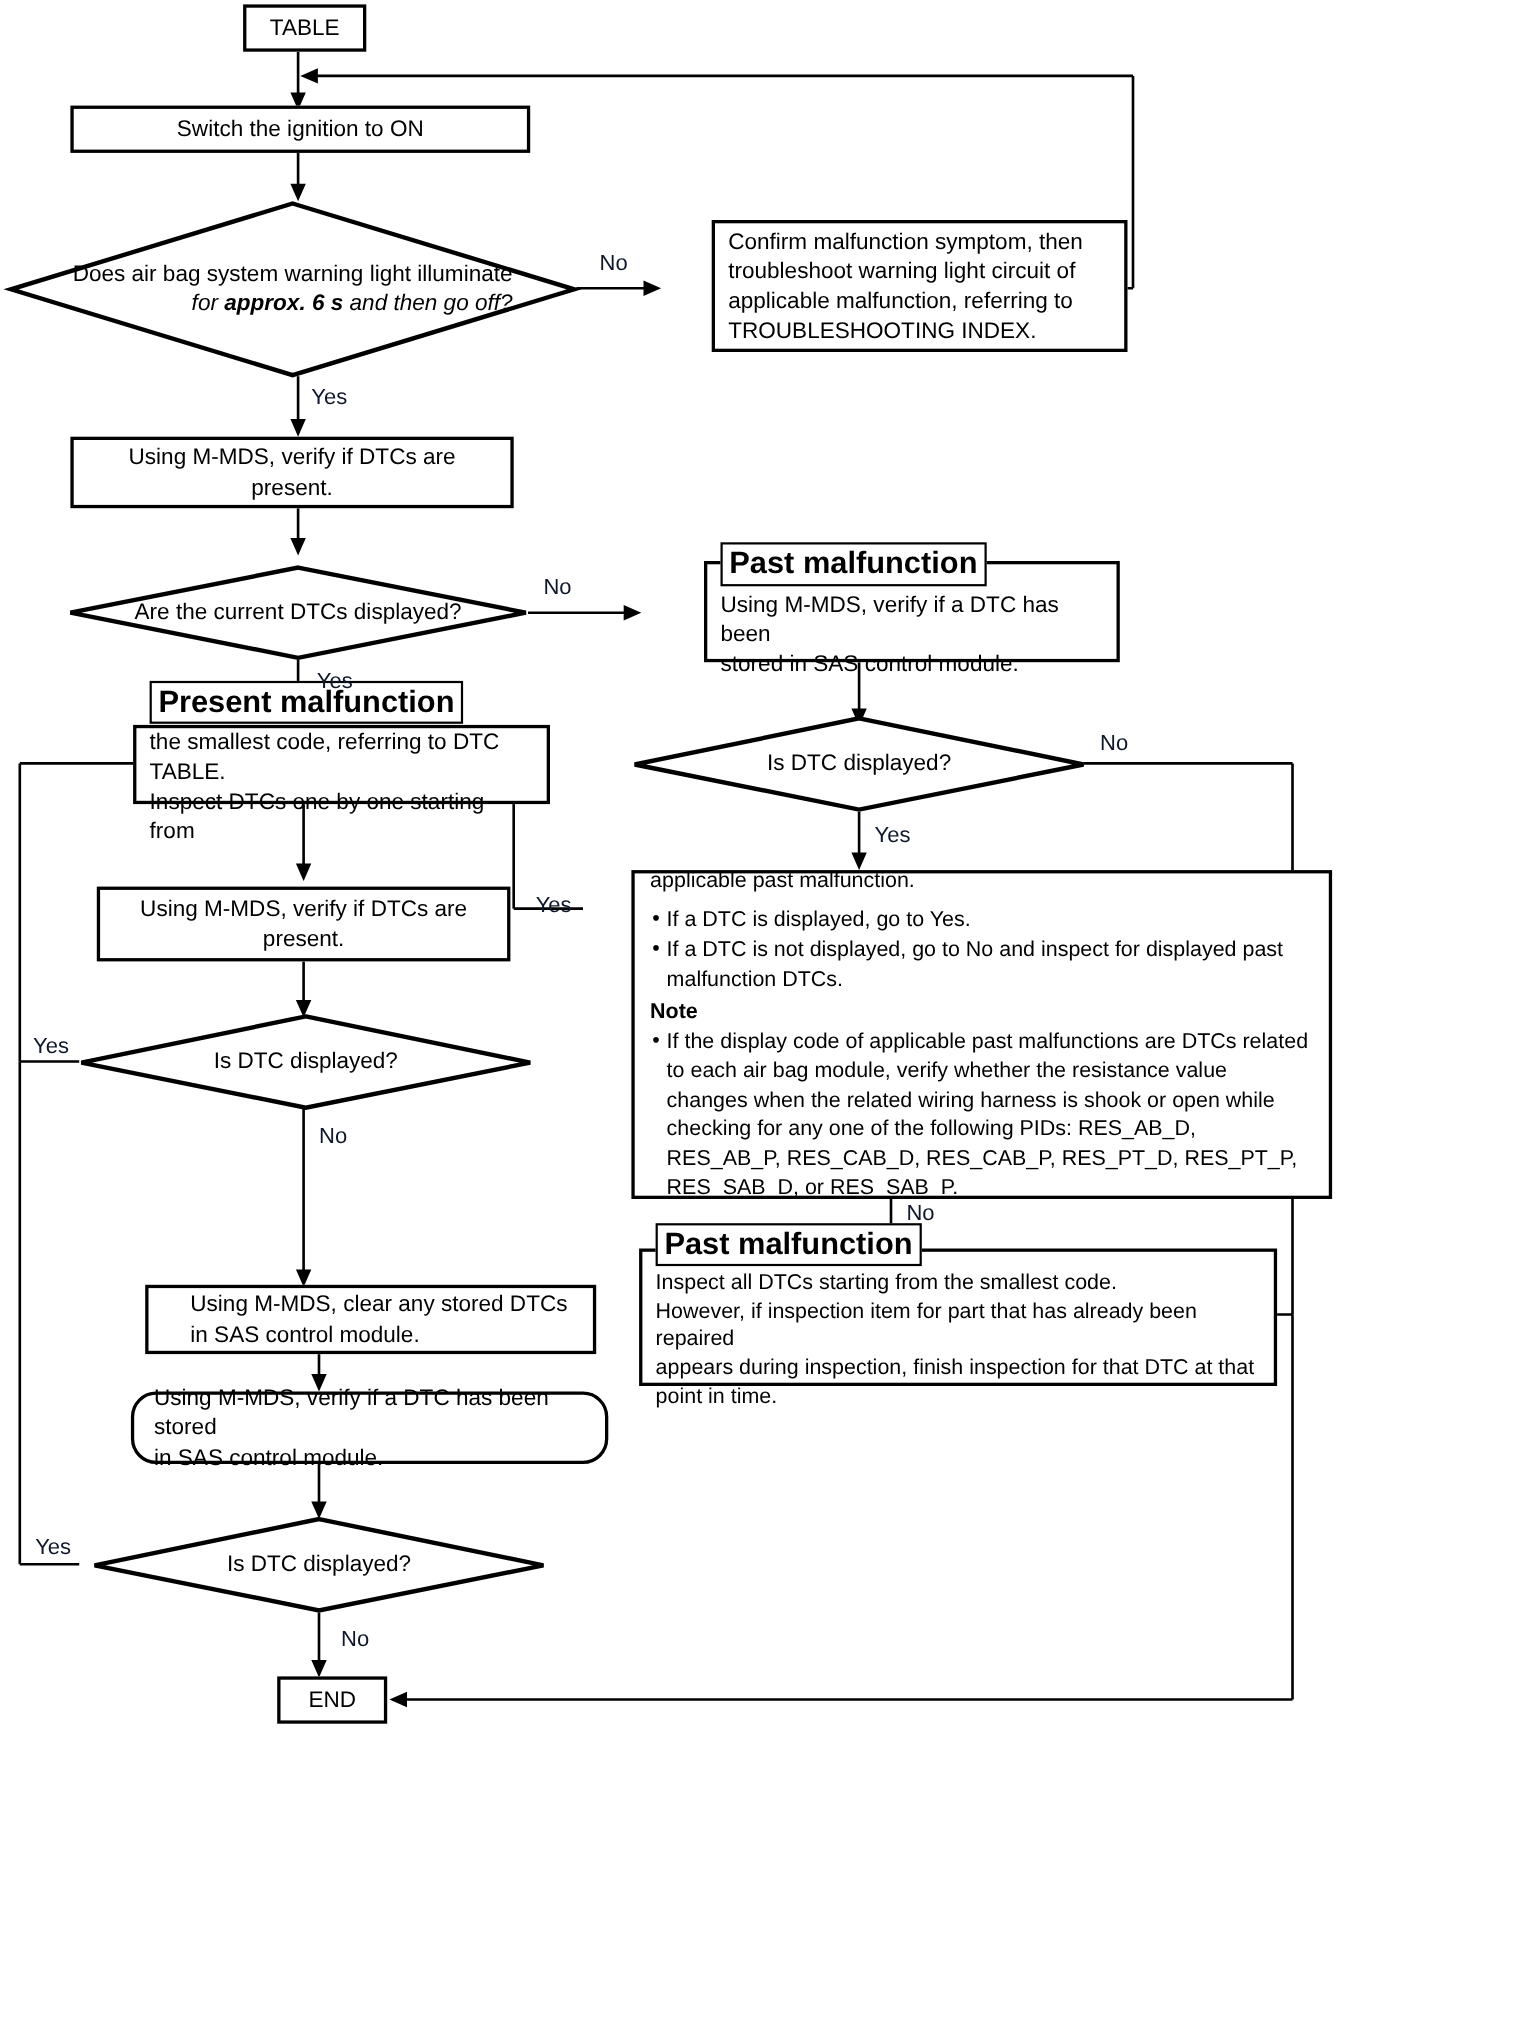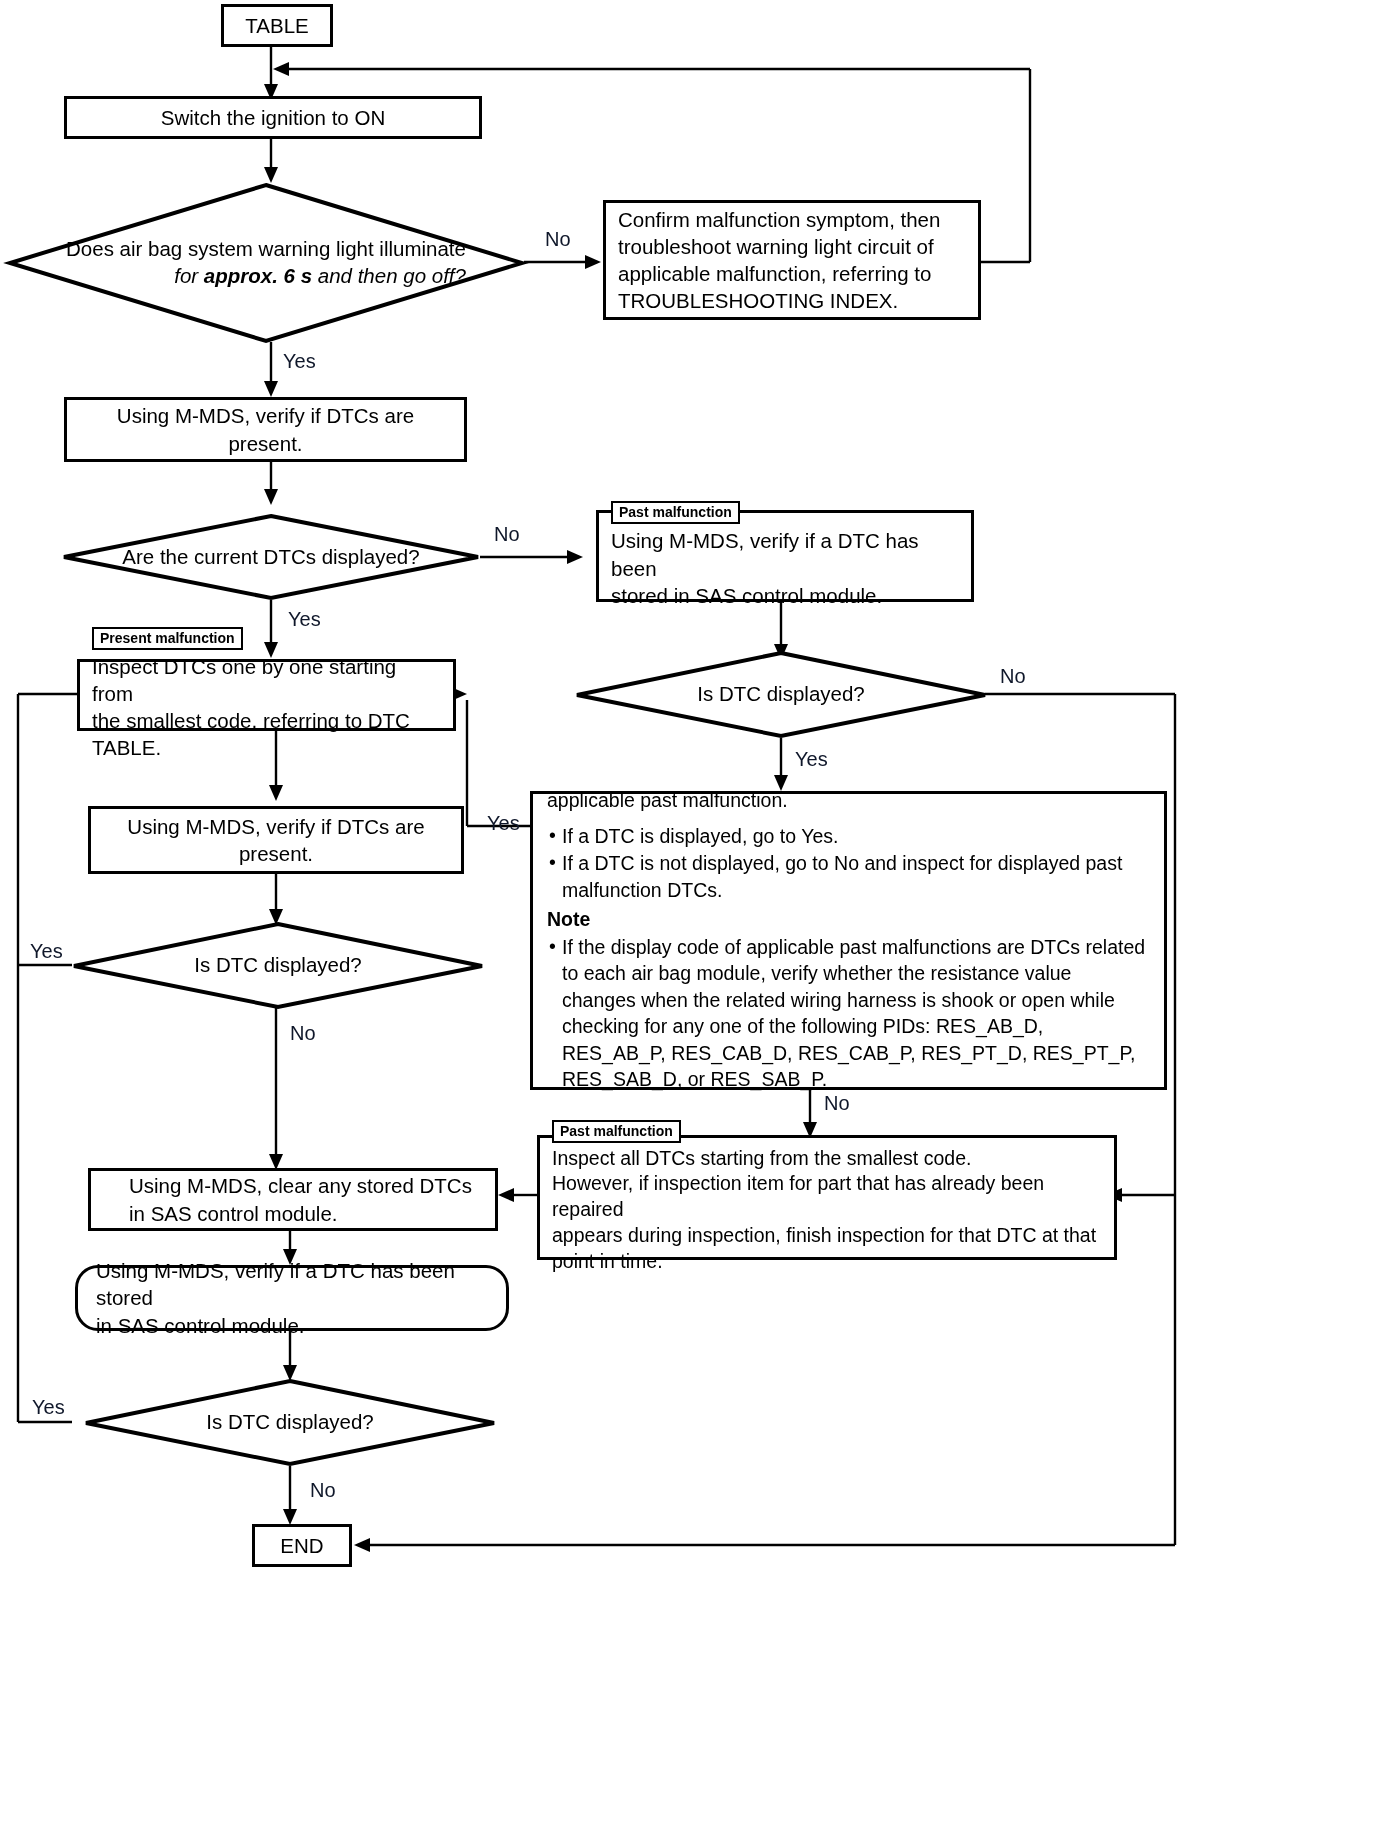--- a/index.html
+++ b/index.html
@@ -25,21 +25,21 @@
     background: #fff;
     display: flex;
     flex-direction: column;
     justify-content: center;
     font-size: 20.5px;
     line-height: 1.32;
     color: #000;
     padding: 6px 12px;
   }
   .box.center { align-items: center; text-align: center; }
-  .box.left   { align-items: flex-start; text-align: left; }
+  .box.left   { align-items: flex-start; text-align: left; margin-left: 44px; }
 
   .terminal {
     position: absolute;
     box-sizing: border-box;
     border: 3px solid #000;
     background: #fff;
     display: flex;
     align-items: center;
     justify-content: center;
     font-size: 20.5px;
@@ -64,21 +64,21 @@
     pointer-events: none;
     padding: 0 24px;
     box-sizing: border-box;
   }
 
   
   .tag {
     display: inline-block;
     border: 2.5px solid #000;
     font-weight: bold;
-    font-size: 14px;
+    font-size: 28px;
     line-height: 1.15;
     padding: 1px 6px 2px 6px;
     margin-bottom: 3px;
     background: #fff;
   }
 
   
   .elabel {
     position: absolute;
     font-size: 20px;
@@ -254,22 +254,22 @@
     <svg width="412" height="87" viewBox="0 0 412 87">
       <polygon points="206,2 410,44 206,85 2,44" fill="#fff" stroke="#000" stroke-width="4"></polygon>
     </svg>
     <div class="dlabel">
       <span>Is DTC displayed?</span>
     </div>
   </div>
 
   <div class="box left" style="left:77px; top:659px; width:379px; height:72px; padding-top:4px;">
     <span class="tag">Present malfunction</span>
+    <span class="bodytext">the smallest code, referring to DTC TABLE.</span>
     <span class="bodytext">Inspect DTCs one by one starting from</span>
-    <span class="bodytext">the smallest code, referring to DTC TABLE.</span>
   </div>
 
   <div class="box center" style="left:88px; top:806px; width:376px; height:68px;">
     <span>Using M-MDS, verify if DTCs are present.</span>
   </div>
 
   <div class="diamond" style="left:72px; top:922px; width:412px; height:87px;">
     <svg width="412" height="87" viewBox="0 0 412 87">
       <polygon points="206,2 410,44 206,85 2,44" fill="#fff" stroke="#000" stroke-width="4"></polygon>
     </svg>

